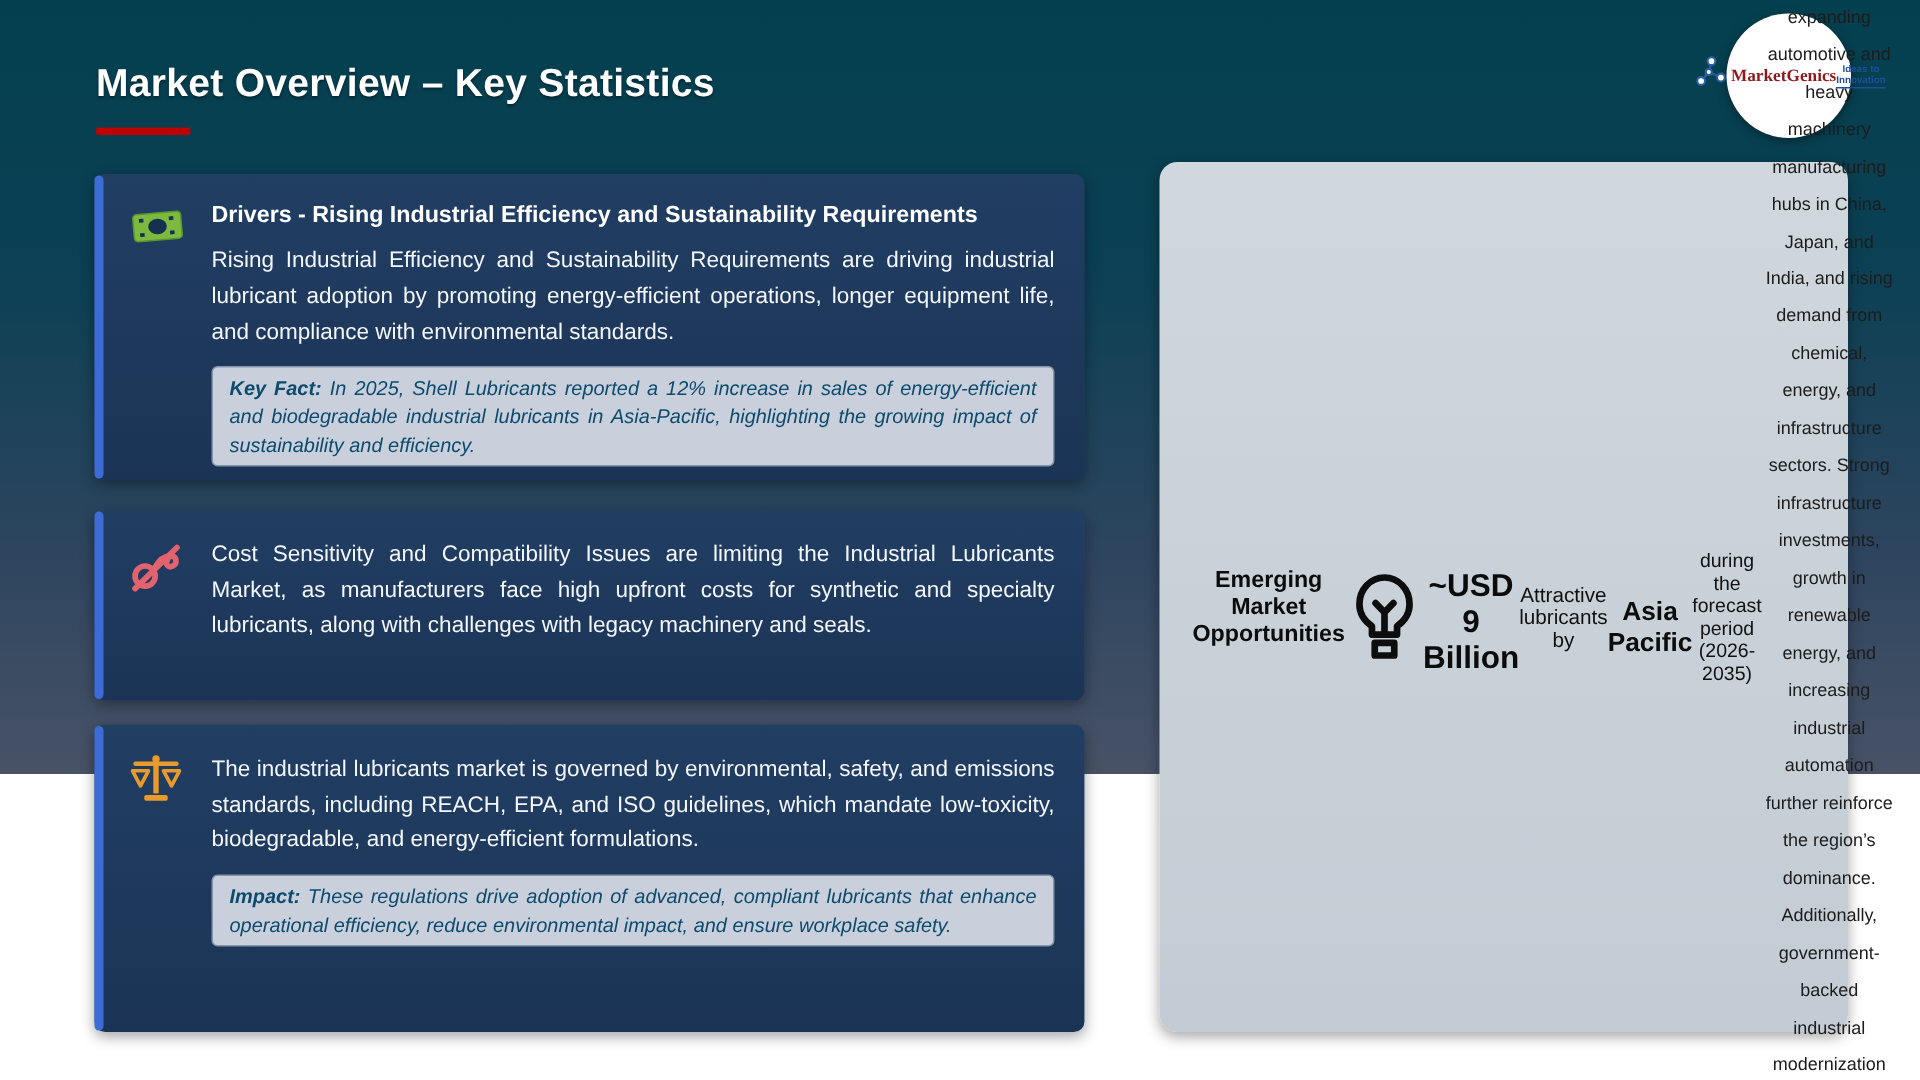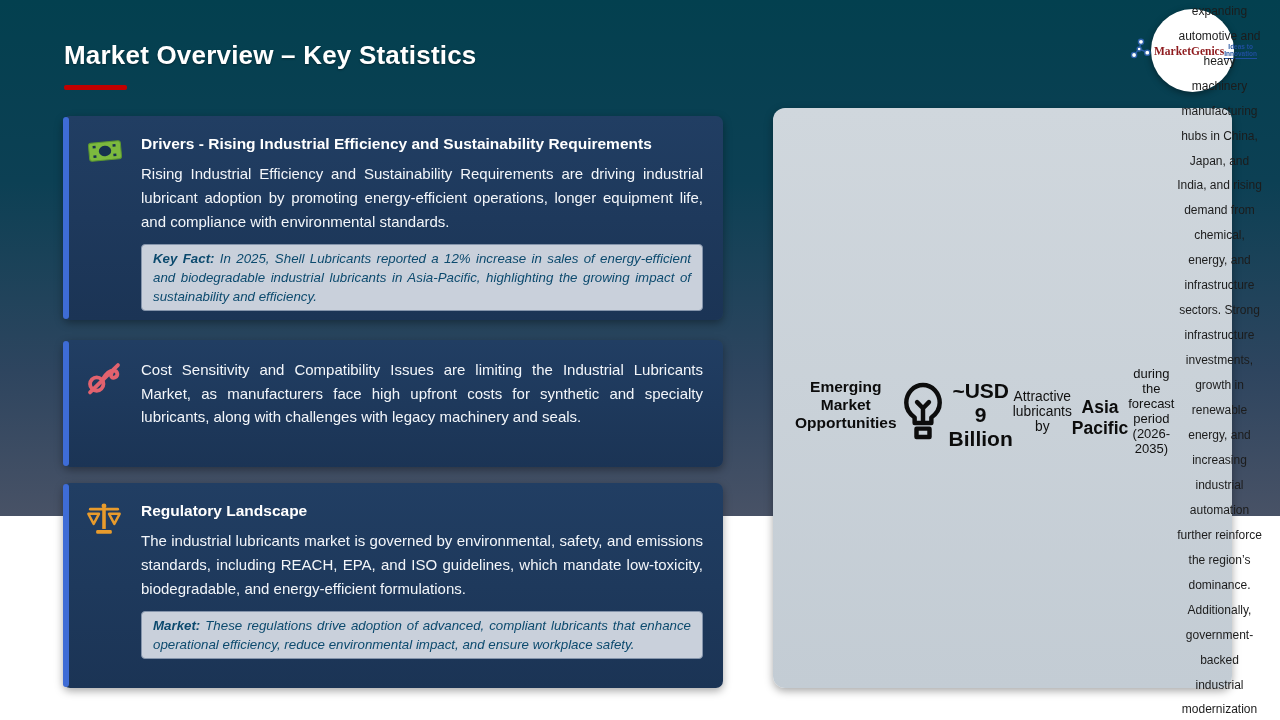--- a/index.html
+++ b/index.html
@@ -161,24 +161,23 @@
             <rect x="15.4" y="5" width="3.2" height="18"></rect>
             <rect x="10" y="24" width="14" height="3.4" rx="1.2"></rect>
           </g>
           <g stroke="#e89b2c" stroke-width="2.2" fill="none" stroke-linejoin="round">
             <path d="M3 9.5 h9.5 L7.75 18.5 Z"></path>
             <path d="M21.5 9.5 h9.5 L26.25 18.5 Z"></path>
           </g>
         </svg>
       </div>
       <div class="card-content">
-        <div class="card-title">Regulatory Landscape</div>
         <div class="card-body">The industrial lubricants market is governed by environmental, safety, and emissions standards, including REACH, EPA, and ISO guidelines, which mandate low-toxicity, biodegradable, and energy-efficient formulations.</div>
         <div class="fact-box">
-          <span class="fact-label">Market:</span><span> These regulations drive adoption of advanced, compliant lubricants that enhance operational efficiency, reduce environmental impact, and ensure workplace safety.</span>
+          <span class="fact-label">Impact:</span><span> These regulations drive adoption of advanced, compliant lubricants that enhance operational efficiency, reduce environmental impact, and ensure workplace safety.</span>
         </div>
       </div>
     </div>
   </div>
 
   <div class="panel">
     <div class="panel-title">Emerging Market Opportunities</div>
     <div class="bulb-wrap">
       <svg width="52" height="64" viewBox="0 0 28 34">
         <g stroke="#0d0d0d" stroke-width="2.4" fill="none" stroke-linejoin="round" stroke-linecap="round">

